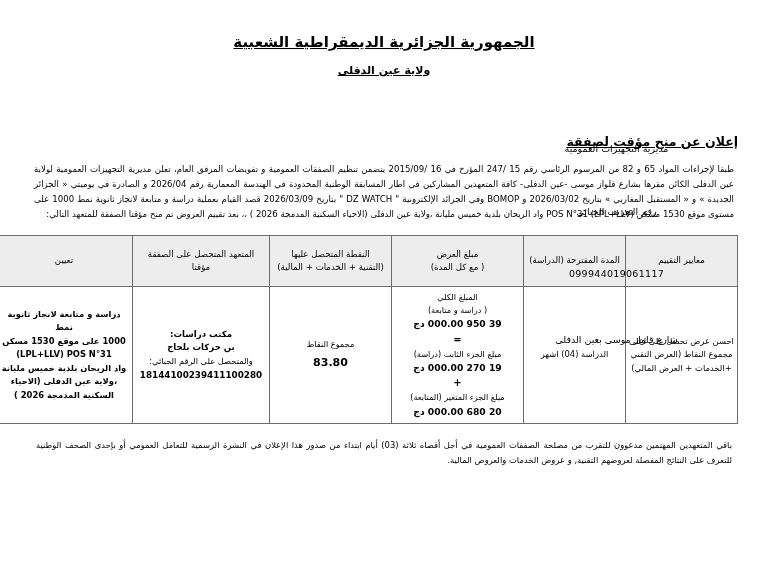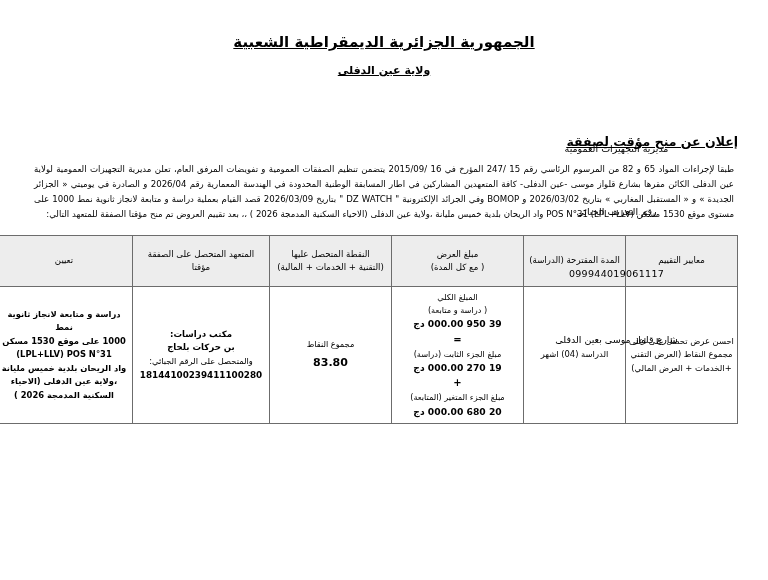--- a/index.html
+++ b/index.html
@@ -239,19 +239,20 @@
           <div class="ltr">(LPL+LLV) POS N°31</div>
           <div>واد الريحان   بلدية خميس مليانة</div>
           <div>،ولاية عين الدفلى (الاحياء</div>
           <div>السكنية المدمجة 2026 )</div>
         </td>
       </tr>
     </tbody>
   </table>
 
   <div class="notes">
+    <p>باقي المتعهدين المهتمين مدعوون للتقرب من مصلحة الصفقات العمومية في أجل أقصاه ثلاثة (03) أيام ابتداء من صدور هذا الإعلان في النشرة الرسمية للتعامل العمومي أو بإحدى الصحف الوطنية للتعرف على النتائج المفصلة لعروضهم التقنية, و عروض الخدمات والعروض المالية.</p>
   </div>
 
   <div class="anep">
     
   </div>
 
 </div>
 
 </body></html>

